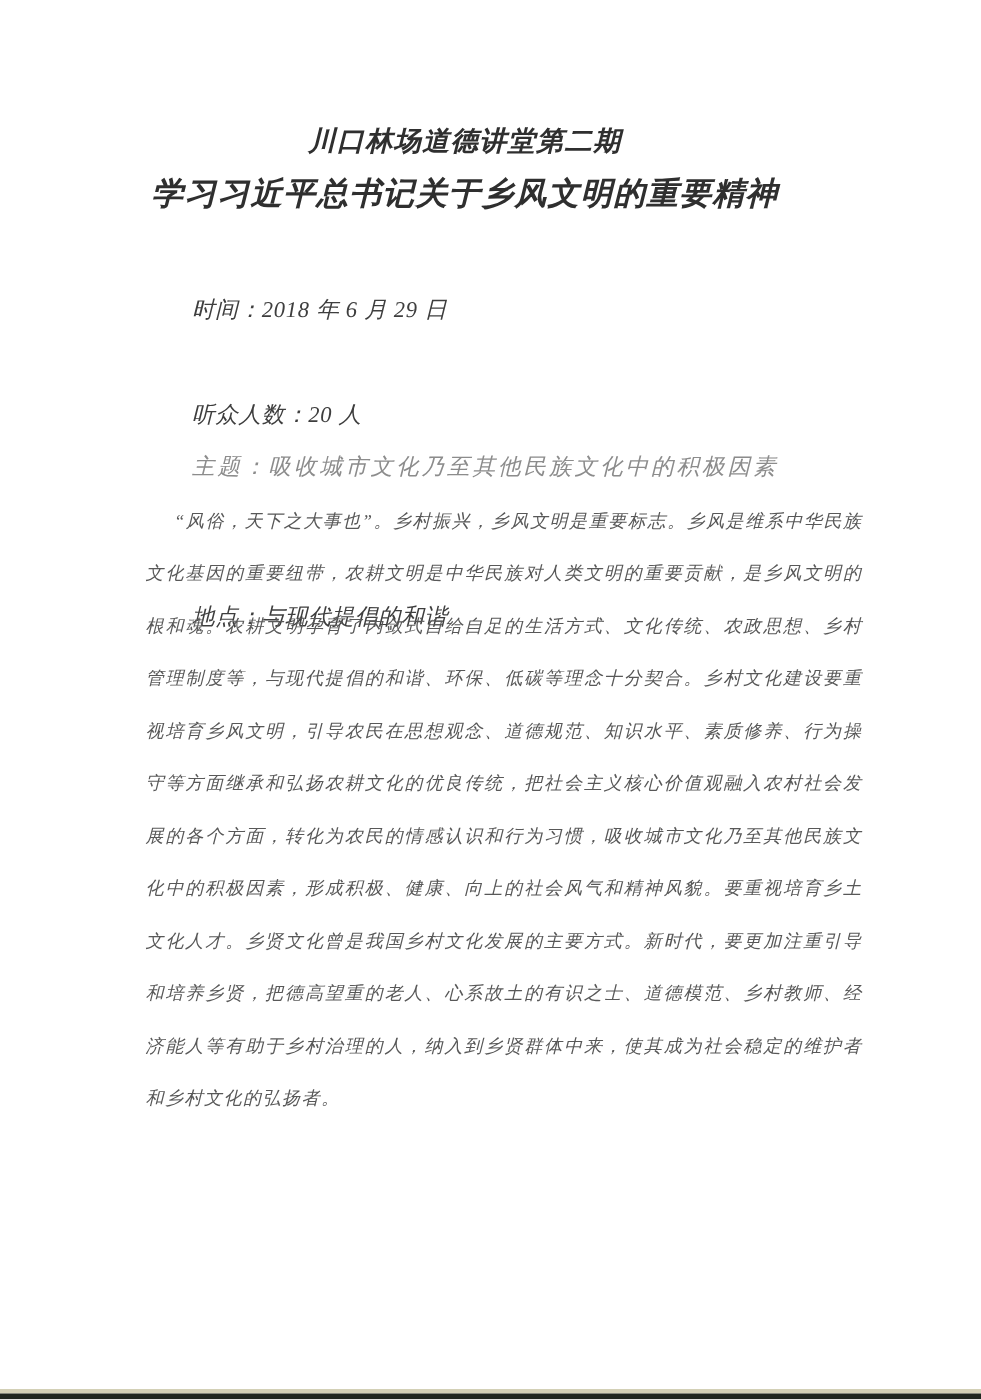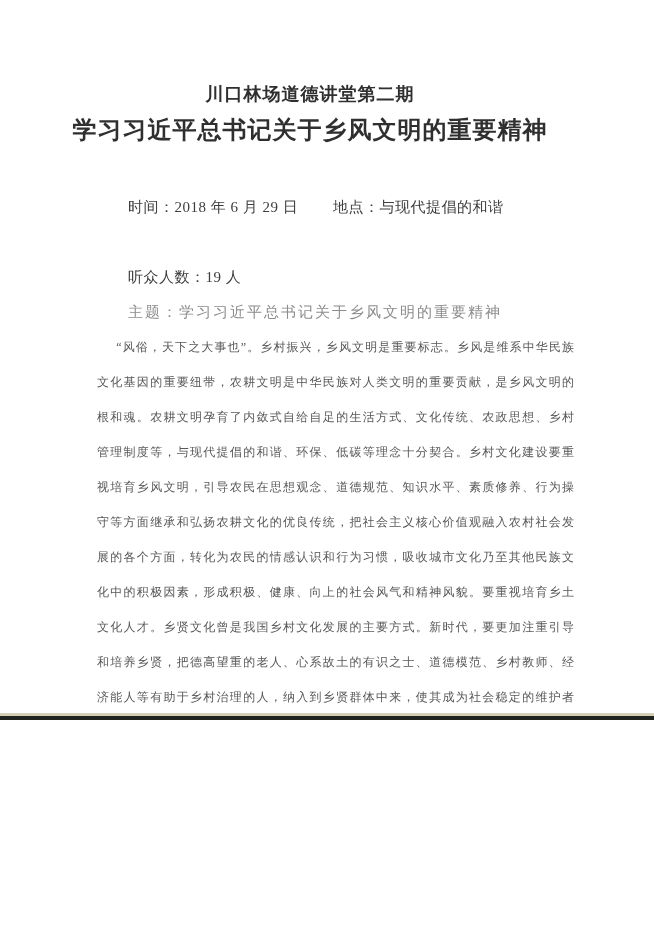--- a/index.html
+++ b/index.html
@@ -3,62 +3,64 @@
 <meta charset="utf-8">
 <style>
   html, body {
     margin: 0;
     padding: 0;
     background: #ffffff;
   }
   .page {
     position: relative;
     width: 654px;
-    height: 720px;
+    height: 933px;
     background: #ffffff;
     overflow: hidden;
     font-family: "Liberation Serif", serif;
+    font-style: italic;
   }
   .titles {
     width: 620px;
     padding-top: 82px;
     text-align: center;
   }
   .title-line1 {
     margin: 0;
     font-family: "Liberation Sans", sans-serif;
     font-weight: 700;
     font-size: 18px;
     line-height: 24px;
     letter-spacing: 1px;
     color: #2f2f2f;
   }
   .title-line2 {
     margin: 10px 0 0 0;
     font-family: "Liberation Sans", sans-serif;
     font-weight: 700;
-    font-size: 24px;
+    font-size: 21px;
     line-height: 28px;
     letter-spacing: 1px;
     color: #2f2f2f;
   }
   .content {
     margin-left: 97px;
     margin-top: 46px;
     width: 478px;
   }
   .meta-row {
     display: flex;
     padding-left: 31px;
     height: 35px;
     line-height: 35px;
     font-size: 15px;
     letter-spacing: 0.5px;
     color: #3e3e3e;
     white-space: nowrap;
+    flex-direction: column;
   }
   .meta-left {
     width: 205px;
     flex: 0 0 205px;
   }
   .meta-right {
     flex: 1;
   }
   .meta-row.topic {
     color: #8c8c8c;
@@ -104,25 +106,25 @@
 
     <div class="meta-row">
       <span class="meta-left">时间：2018 年 6 月 29 日</span>
       <span class="meta-right">地点：与现代提倡的和谐</span>
     </div>
 
     <div class="meta-row">
     </div>
 
     <div class="meta-row">
-      <span class="meta-left">听众人数：19 人</span>
+      <span class="meta-left">听众人数：20 人</span>
     </div>
 
     <div class="meta-row topic">
-      <span>主题：学习习近平总书记关于乡风文明的重要精神</span>
+      <span>主题：吸收城市文化乃至其他民族文化中的积极因素</span>
     </div>
 
     <p class="body-paragraph">“风俗，天下之大事也”。乡村振兴，乡风文明是重要标志。乡风是维系中华民族文化基因的重要纽带，农耕文明是中华民族对人类文明的重要贡献，是乡风文明的根和魂。农耕文明孕育了内敛式自给自足的生活方式、文化传统、农政思想、乡村管理制度等，与现代提倡的和谐、环保、低碳等理念十分契合。乡村文化建设要重视培育乡风文明，引导农民在思想观念、道德规范、知识水平、素质修养、行为操守等方面继承和弘扬农耕文化的优良传统，把社会主义核心价值观融入农村社会发展的各个方面，转化为农民的情感认识和行为习惯，吸收城市文化乃至其他民族文化中的积极因素，形成积极、健康、向上的社会风气和精神风貌。要重视培育乡土文化人才。乡贤文化曾是我国乡村文化发展的主要方式。新时代，要更加注重引导和培养乡贤，把德高望重的老人、心系故土的有识之士、道德模范、乡村教师、经济能人等有助于乡村治理的人，纳入到乡贤群体中来，使其成为社会稳定的维护者和乡村文化的弘扬者。</p>
 
   </div>
 
   <div class="scan-edge-light"></div>
   <div class="scan-edge-dark"></div>
 
 </div>

